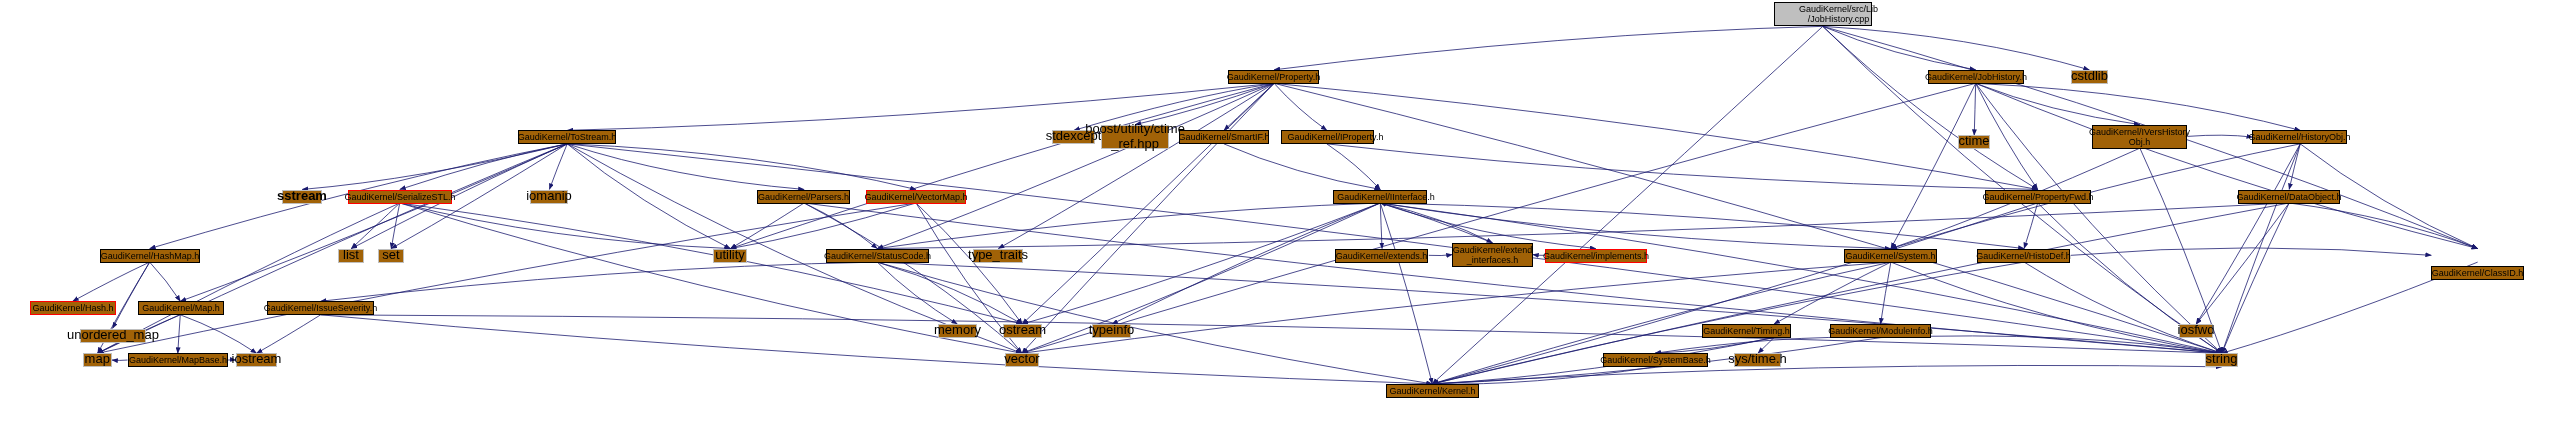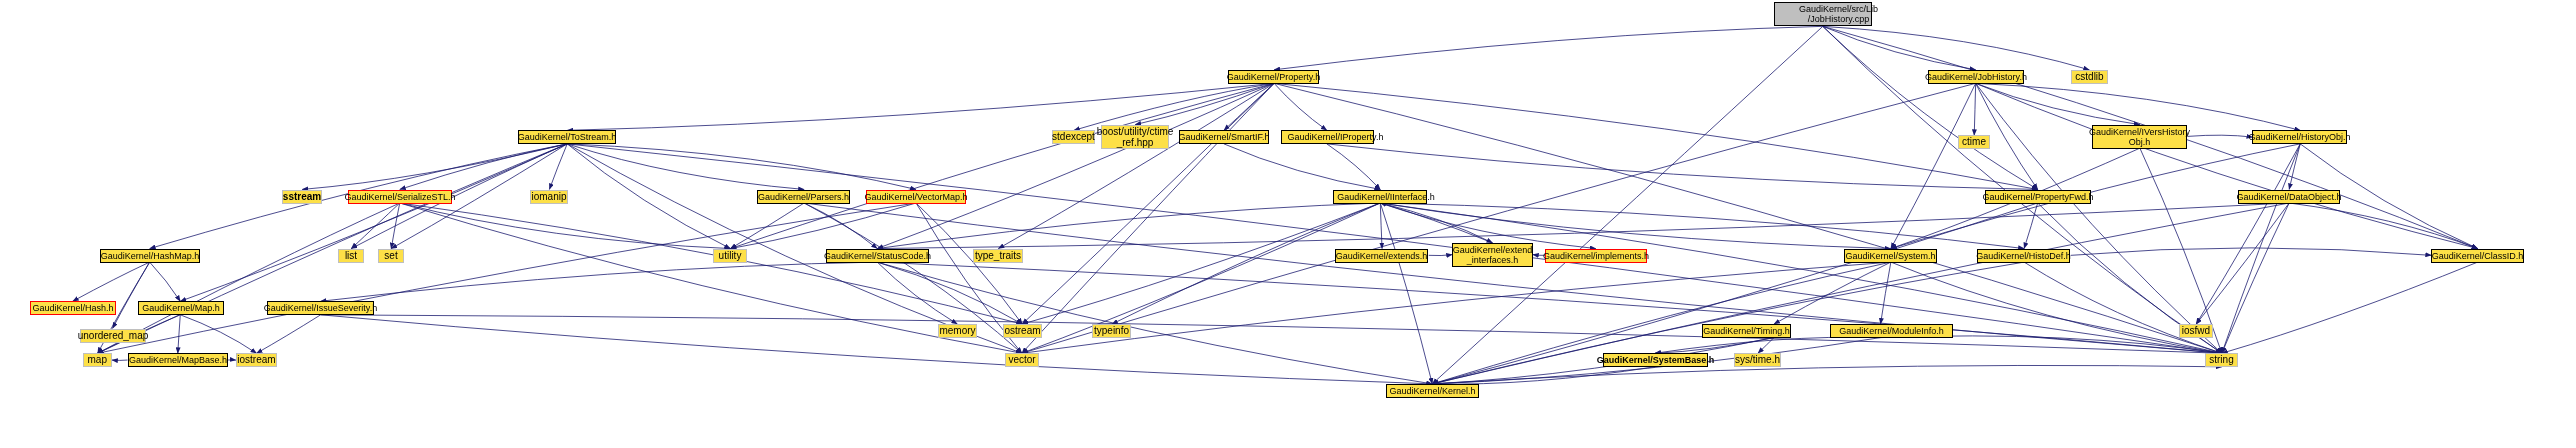--- a/index.html
+++ b/index.html
@@ -1,23 +1,23 @@
 <!DOCTYPE html>
 <html style="font-size:11.4px"><head>
 <meta charset="utf-8">
 <style>
   html,body{margin:0;padding:0;background:#ffffff;}
   #graph{position:relative;width:2576px;height:448px;background:#ffffff;
          font-family:"Liberation Sans","DejaVu Sans",sans-serif;overflow:hidden;}
   #edges{position:absolute;left:0;top:0;width:2576px;height:448px;}
   .node{position:absolute;box-sizing:border-box;display:flex;align-items:center;
         justify-content:center;text-align:center;line-height:1.12;
-        background:#fde047;color:#000000;white-space:pre-line;}
+        background:#a16207;color:#000000;white-space:pre-line;}
   .n-hdr{border:0.7px solid #000000;font-size:9px;}
-  .n-sys{border:0.7px solid #bfbfbf;font-size:10px;}
+  .n-sys{border:0.7px solid #bfbfbf;font-size:13px;}
   .n-red{border:0.7px solid #ff0000;font-size:9px;text-align:right;}
   .n-root{border:0.7px solid #000000;background:#bfbfbf;font-size:9px;}
 </style>
 </head>
 <body>
 
 <div id="graph">
   <svg id="edges" viewBox="0 0 3615 629" preserveAspectRatio="none" aria-hidden="true">
     <defs>
       <marker id="ah" markerWidth="9" markerHeight="7" refX="8.4" refY="3.5" orient="auto" markerUnits="userSpaceOnUse">
@@ -177,34 +177,34 @@
       <div class="node n-sys" style="left: 378px; top: 249px; width: 26px; height: 13.5px;">set</div>
       <div class="node n-sys" style="left: 713px; top: 249px; width: 34px; height: 13.5px;">utility</div>
       <div class="node n-hdr" style="left: 826px; top: 249px; width: 103px; height: 13.5px;">GaudiKernel/StatusCode.h</div>
       <div class="node n-sys" style="left: 973px; top: 249px; width: 50px; height: 13.5px;">type_traits</div>
       <div class="node n-hdr" style="left: 1335px; top: 249px; width: 93px; height: 13.5px;">GaudiKernel/extends.h</div>
       <div class="node n-hdr" style="left: 1452px; top: 243px; width: 81px; height: 23.5px;">GaudiKernel/extend
 _interfaces.h</div>
       <div class="node n-red" style="left: 1545px; top: 249px; width: 102px; height: 13.5px;">GaudiKernel/implements.h</div>
       <div class="node n-hdr" style="left: 1844px; top: 249px; width: 93px; height: 13.5px;">GaudiKernel/System.h</div>
       <div class="node n-hdr" style="left: 1977px; top: 249px; width: 93px; height: 13.5px;">GaudiKernel/HistoDef.h</div>
-      <div class="node n-hdr" style="left: 2431px; top: 249px; width: 93px; height: 13.5px;">GaudiKernel/ClassID.h</div>
+      <div class="node n-hdr" style="left: 2431px; top: 266px; width: 93px; height: 13.5px;">GaudiKernel/ClassID.h</div>
       <div class="node n-red" style="left: 30px; top: 301px; width: 86px; height: 13.5px;">GaudiKernel/Hash.h</div>
       <div class="node n-sys" style="left: 80px; top: 329px; width: 66px; height: 13.5px;">unordered_map</div>
       <div class="node n-hdr" style="left: 138px; top: 301px; width: 86px; height: 13.5px;">GaudiKernel/Map.h</div>
       <div class="node n-hdr" style="left: 267px; top: 301px; width: 107px; height: 13.5px;">GaudiKernel/IssueSeverity.h</div>
       <div class="node n-sys" style="left: 938px; top: 324px; width: 39px; height: 13.5px;">memory</div>
       <div class="node n-sys" style="left: 1003px; top: 324px; width: 39px; height: 13.5px;">ostream</div>
       <div class="node n-sys" style="left: 1092px; top: 324px; width: 39px; height: 13.5px;">typeinfo</div>
       <div class="node n-hdr" style="left: 1702px; top: 324px; width: 89px; height: 13.5px;">GaudiKernel/Timing.h</div>
-      <div class="node n-hdr" style="left: 1830px; top: 324px; width: 123px; height: 13.5px;">GaudiKernel/ModuleInfo.h</div>
+      <div class="node n-hdr" style="left: 1830px; top: 324px; width: 101px; height: 13.5px;">GaudiKernel/ModuleInfo.h</div>
       <div class="node n-sys" style="left: 2179px; top: 324px; width: 34px; height: 13.5px;">iosfwd</div>
       <div class="node n-sys" style="left: 83px; top: 353px; width: 28.5px; height: 13.5px;">map</div>
       <div class="node n-hdr" style="left: 128px; top: 353px; width: 100px; height: 13.5px;">GaudiKernel/MapBase.h</div>
       <div class="node n-sys" style="left: 236px; top: 353px; width: 41px; height: 13.5px;">iostream</div>
       <div class="node n-sys" style="left: 1005px; top: 353px; width: 34px; height: 13.5px;">vector</div>
-      <div class="node n-hdr" style="left: 1603px; top: 353px; width: 105px; height: 13.5px; font-weight: bold;">GaudiKernel/SystemBase.h</div>
+      <div class="node n-hdr" style="left: 1603px; top: 353px; width: 105px; height: 13.5px;">GaudiKernel/SystemBase.h</div>
       <div class="node n-sys" style="left: 1734px; top: 353px; width: 47px; height: 13.5px;">sys/time.h</div>
       <div class="node n-sys" style="left: 2205px; top: 353px; width: 33px; height: 13.5px;">string</div>
       <div class="node n-hdr" style="left: 1386px; top: 384px; width: 93px; height: 13.5px;">GaudiKernel/Kernel.h</div>
     </div>
 </div>
 
 
 </body></html>

